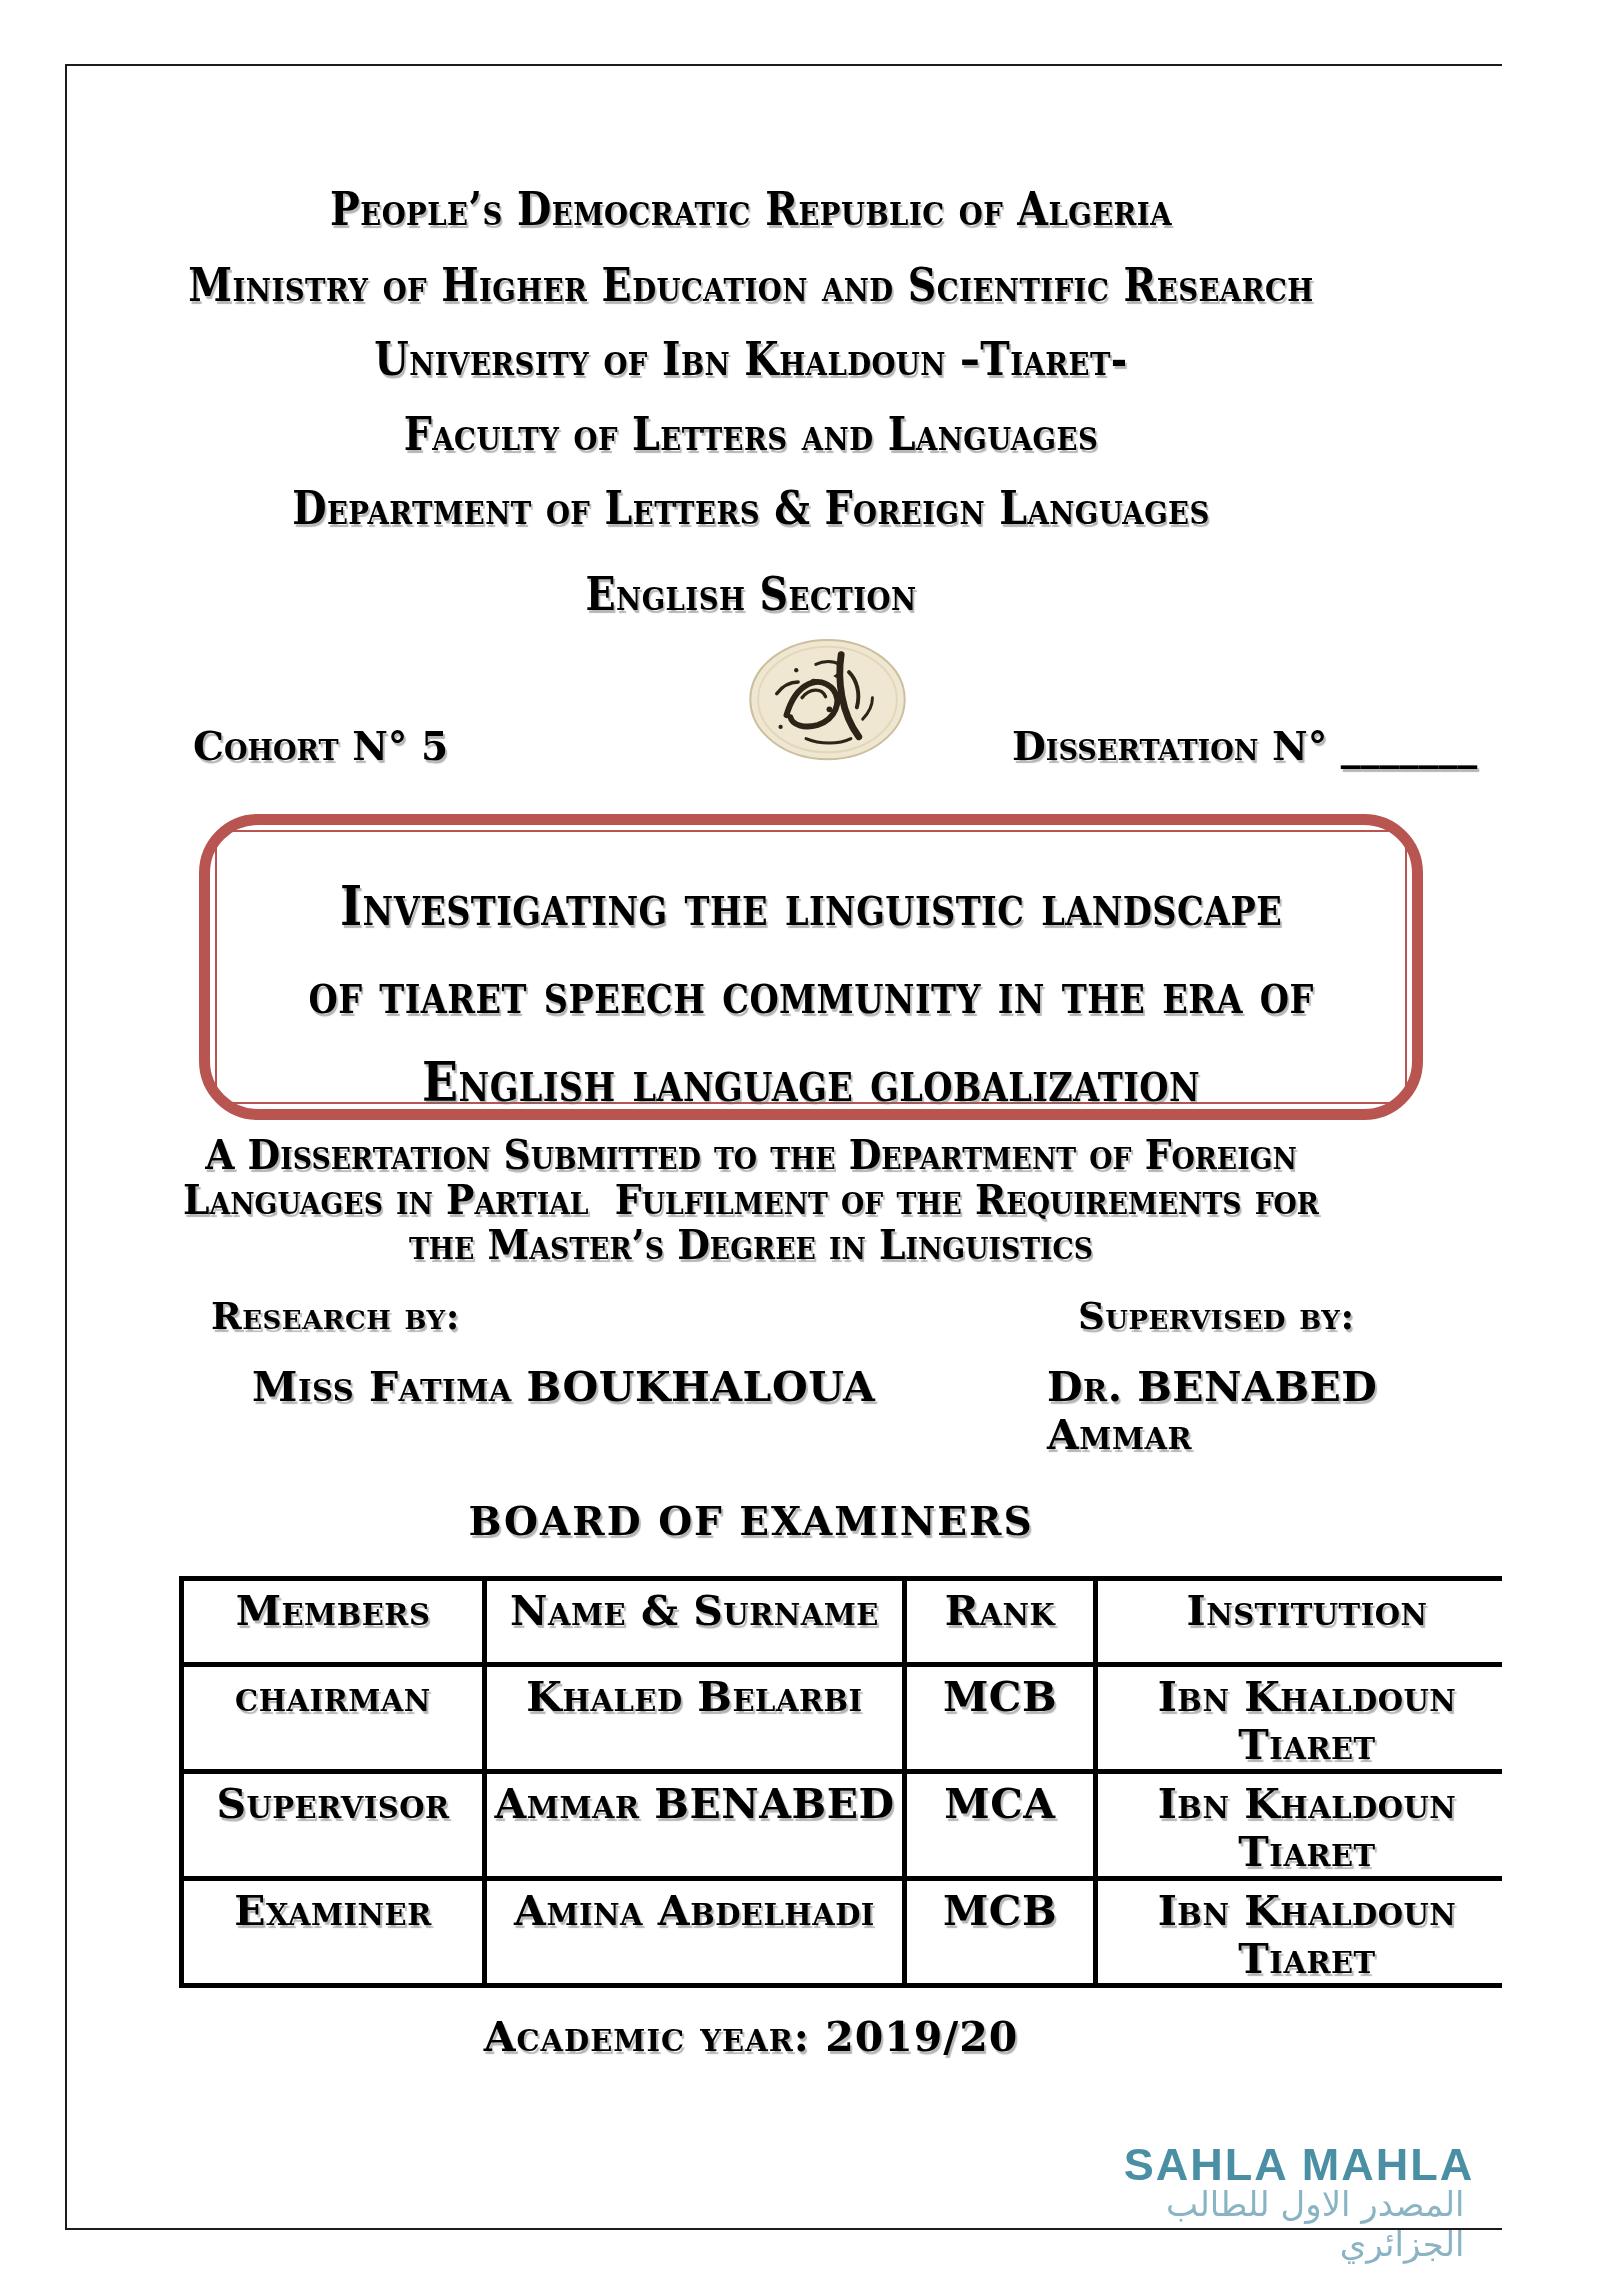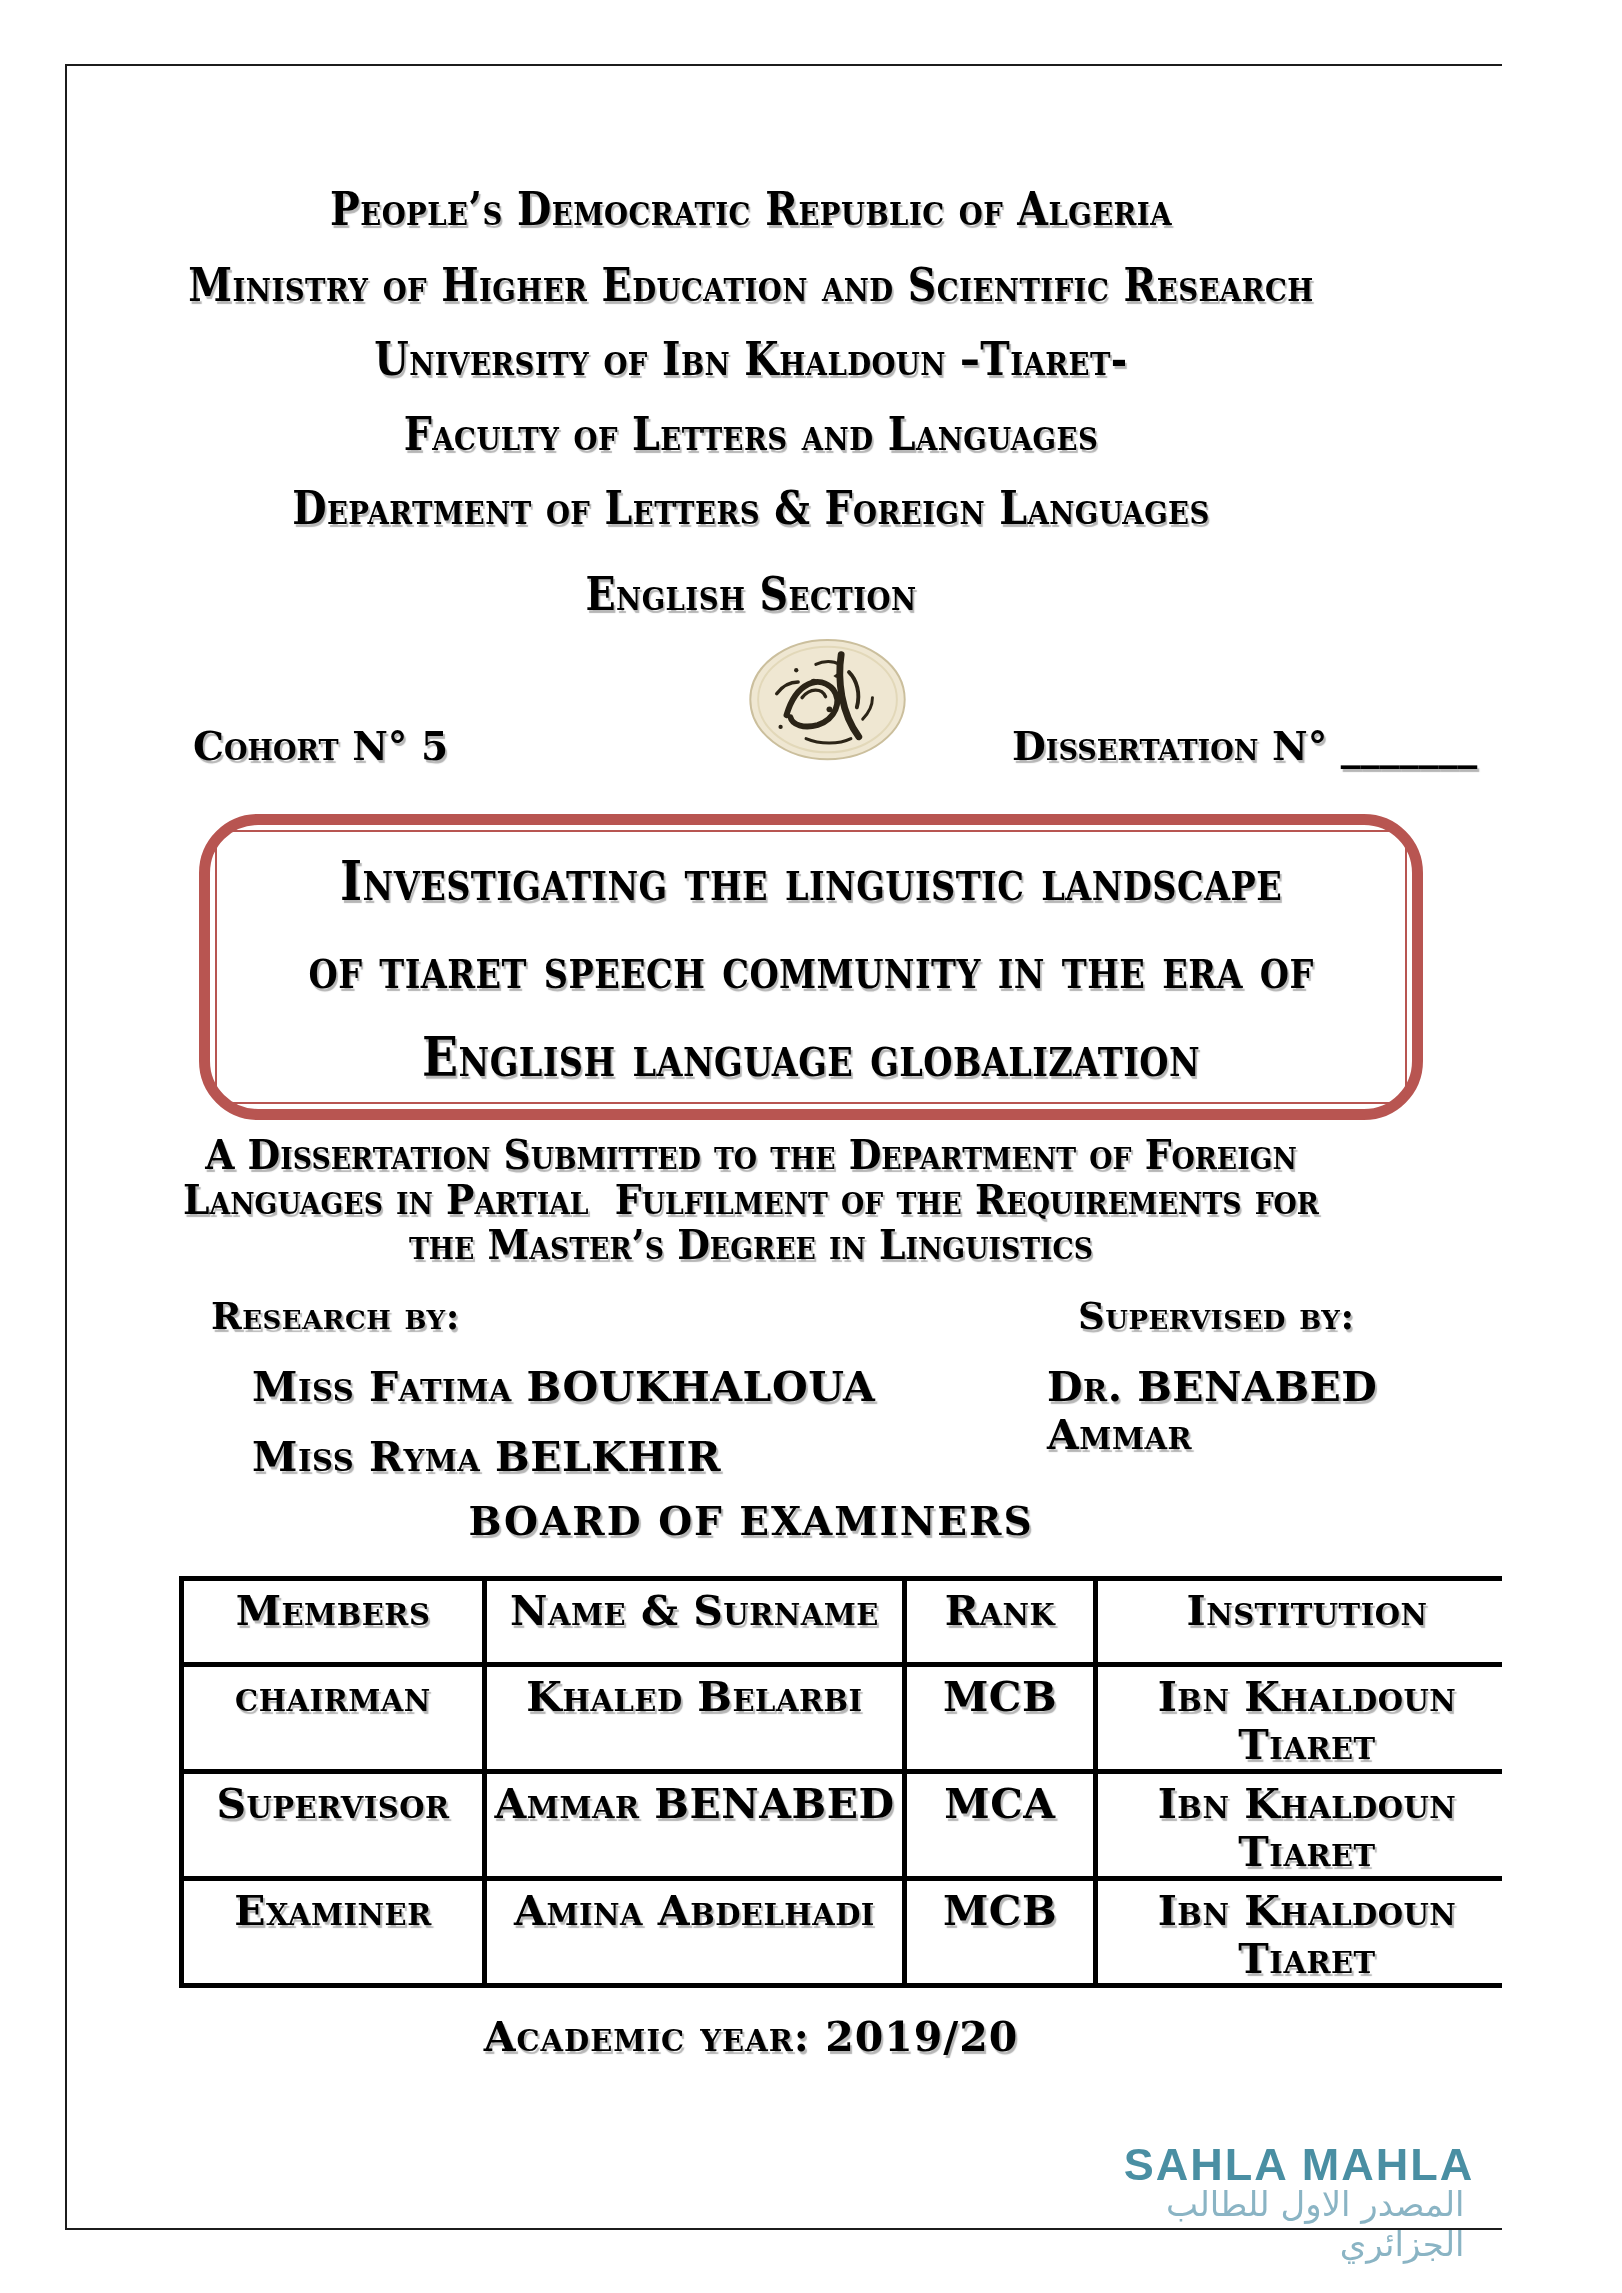--- a/index.html
+++ b/index.html
@@ -21,21 +21,21 @@
   .hline { font-size:46px; line-height:51px; letter-spacing:0.5px; }
   .seal { position:absolute; left:747px; top:637px; width:161px; height:129px; }
   .cohort { position:absolute; left:193px; top:723px; font-size:39px; }
   .dissno { position:absolute; left:1012px; top:723px; font-size:39px; }
   .titlebox {
     position:absolute; left:199px; top:814px; width:1224px; height:306px;
     border:11.8px solid #b85551; border-radius:59px; padding:4.9px;
   }
   .titlebox-inner {
     width:100%; height:100%; border:2.9px solid #b85551; border-radius:9px;
-    padding-top:5px;
+    padding-top:30px;
   }
   .title-line { font-size:55px; line-height:88px; text-align:center; letter-spacing:0.5px; }
   .subm { top:1133px; font-size:41px; line-height:45px; }
   .subm .sline { line-height:45px; }
   .byline { position:absolute; font-size:37px; letter-spacing:0.5px; }
   .pname { position:absolute; font-size:41px; letter-spacing:0.5px; }
   .board { top:1498px; font-size:39px; letter-spacing:2px; }
   table.examiners {
     position:absolute; left:179px; top:1576px; width:1337px;
     border-collapse:collapse; table-layout:fixed;
@@ -110,21 +110,20 @@
     <div class="sline sc sh cond92">A Dissertation Submitted to the Department of Foreign</div>
     <div class="sline sc sh cond92">Languages in Partial&nbsp; Fulfilment of the Requirements for</div>
     <div class="sline sc sh cond92">the Master’s Degree in Linguistics</div>
   </div>
 
   <div class="byline sc sh" style="left:211px;top:1294px">Research by:</div>
   <div class="byline sc sh" style="left:1078px;top:1294px">Supervised by:</div>
 
   <div class="pname sc sh" style="left:252px;top:1363px">Miss Fatima BOUKHALOUA</div>
   <div class="pname sc sh" style="left:1047px;top:1363px">Dr. BENABED Ammar</div>
-  <div class="pname sc sh" style="left:252px;top:1433px">Miss Ryma BELKHIR</div>
 
   <div class="center board sh">BOARD OF EXAMINERS</div>
 
   <table class="examiners">
     <colgroup>
       <col style="width:303px">
         <col style="width:420px">
         <col style="width:191px">
         <col style="width:423px">
     </colgroup>

